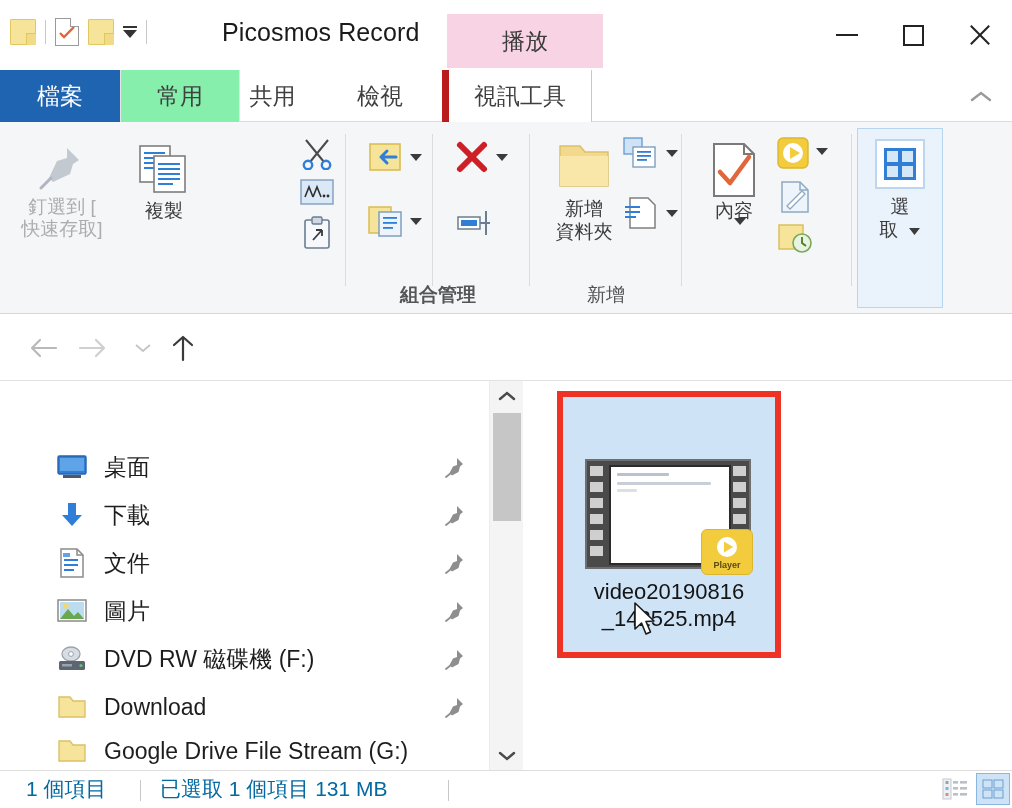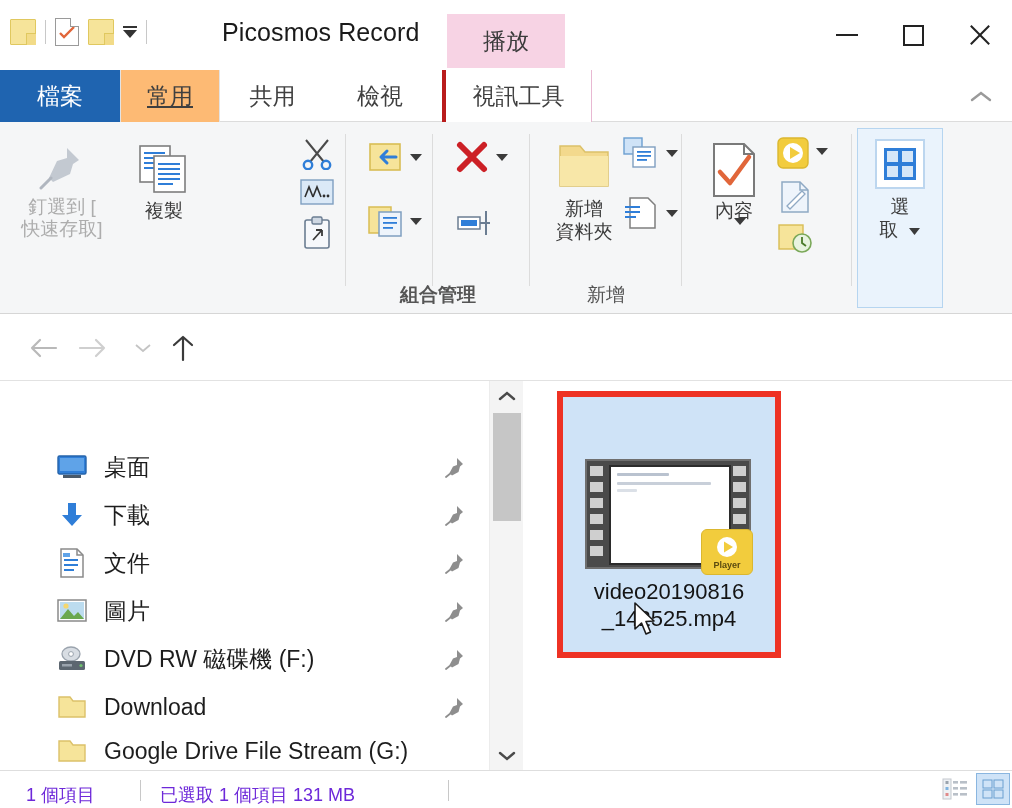--- a/index.html
+++ b/index.html
@@ -43,21 +43,21 @@
   .qat-caret-wrap{ display:flex; flex-direction:column; align-items:center; gap:2px; }
   .qat-caret-bar{ width:14px; height:2.5px; background:#333; }
 
   .win-title {
     position:absolute; left:222px; top:18px;
     font-size:25px; color:#1a1a1a; letter-spacing:0.1px;
     font-family:"Liberation Sans", sans-serif;
   }
 
   .ctx-tab-header {
-    position:absolute; left:447px; top:14px; width:118px; height:54px;
+    position:absolute; left:447px; top:14px; width:156px; height:54px;
     background:#f7d3e4; display:flex; align-items:center; justify-content:center;
   }
   .ctx-tab-header span { font-size:23px; color:#3b3b3b; }
 
   .wincontrols { position:absolute; right:0; top:0; display:flex; height:70px; }
   .wc { width:66px; height:70px; display:flex; align-items:center; justify-content:center; }
   .wc-min { width:22px; height:2px; background:#222; }
   .wc-max { width:21px; height:21px; border:2px solid #222; }
   .wc-close { position:relative; width:24px; height:24px; }
   .wc-close::before, .wc-close::after{
@@ -69,24 +69,24 @@
   
   .tabstrip {
     position:absolute; left:0; top:70px; width:1012px; height:52px;
     background:#ffffff; border-bottom:1px solid #dcdcdc;
   }
   .tab {
     position:absolute; top:0; height:52px; display:flex; align-items:center;
     justify-content:center; font-size:23px; color:#3f3f3f; cursor:default;
   }
   .tab-file { left:0; width:120px; background:#1f64b0; color:#fff; }
-  .tab-home { left:120px; width:100px; background:#fdba74; border-left:1px solid #e3e3e3; border-right:1px solid #e3e3e3;text-decoration:underline;}
+  .tab-home { left:120px; width:120px; background:#86efac; border-left:1px solid #e3e3e3; border-right:1px solid #e3e3e3;}
   .tab-share{ left:220px; width:105px; }
   .tab-view { left:325px; width:110px; }
-  .tab-video{ left:442px; width:150px; background:#fff; border-left:4px solid #b91c1c; border-right:1px solid #e8b8d2; }
+  .tab-video{ left:442px; width:150px; background:#fff; border-left:7px solid #b91c1c; border-right:1px solid #e8b8d2; }
   .collapse-chev {
     position:absolute; right:18px; top:84px; width:26px; height:26px;
     display:flex; align-items:center; justify-content:center;
   }
 
   
   .ribbon {
     position:absolute; left:0; top:122px; width:1012px; height:192px;
     background:#f5f6f7; border-bottom:1px solid #d6d6d6;
   }
@@ -230,21 +230,21 @@
     position:absolute; left:6px; top:182px; width:200px; text-align:center;
     font-size:22px; color:#141414; line-height:1.22; word-break:break-all;
   }
   .cursor-arrow{ position:absolute; left:70px; top:205px; width:26px; height:34px; }
 
   
   .statusbar{
     position:absolute; left:0; top:770px; width:1012px; height:38px;
     background:#fff; border-top:1px solid #dedede;
   }
-  .status-text{ position:absolute; top:12px; font-size:18px; color:#6d28d9; white-space:nowrap; }
+  .status-text{ position:absolute; top:4px; font-size:21px; color:#0369a1; white-space:nowrap; }
   .status-sep{ position:absolute; top:9px; width:1px; height:21px; background:#c8c8c8; }
   .viewbtns{ position:absolute; right:2px; top:2px; display:flex; gap:4px; align-items:center; }
   .viewbtn{ width:34px; height:32px; display:flex; align-items:center; justify-content:center; }
   .viewbtn.active{ background:#cfe3f7; border:1px solid #8ab6e0; }
 </style>
 </head>
 <body>
 
 <div id="app">
 

